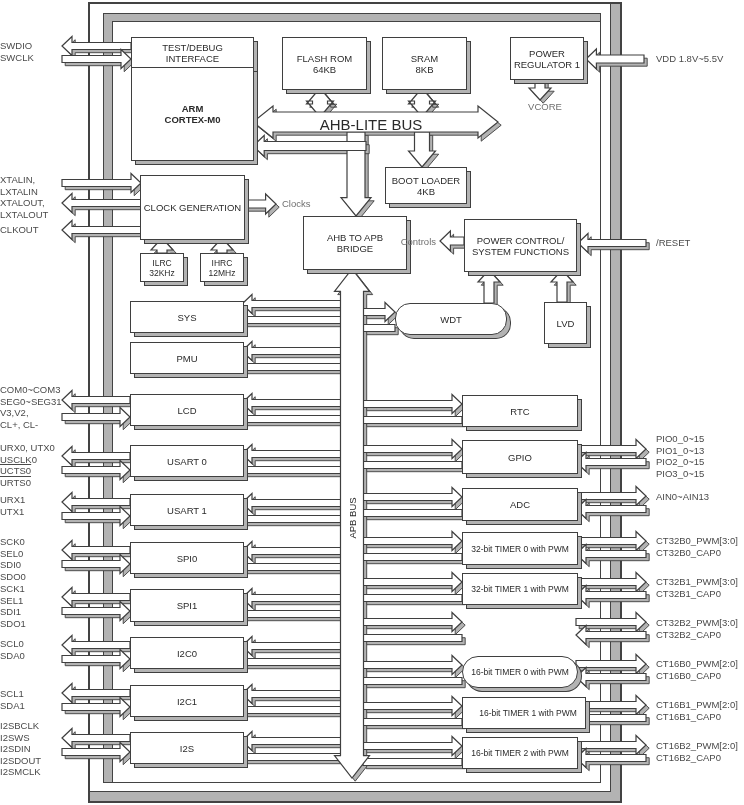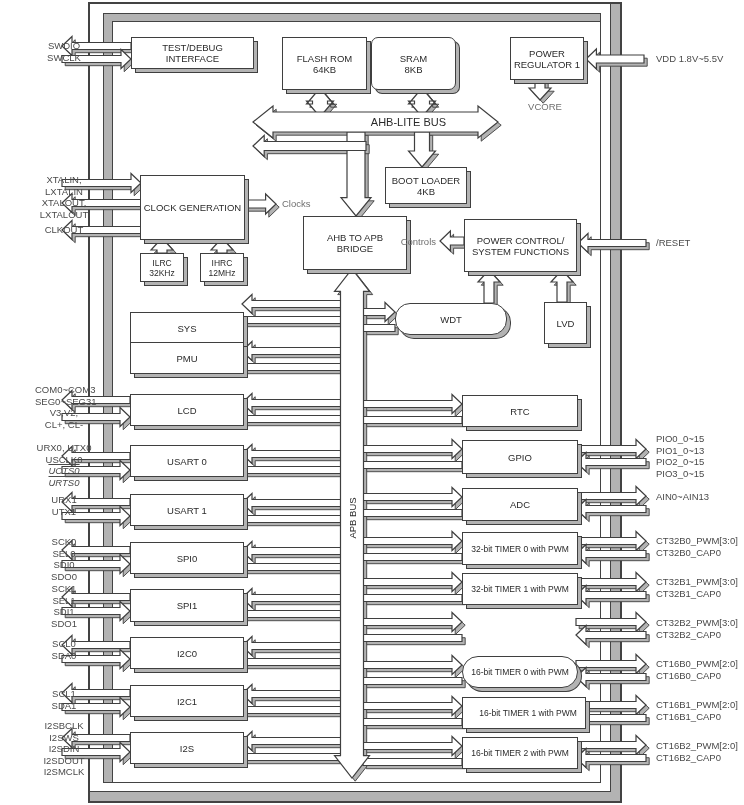--- a/index.html
+++ b/index.html
@@ -11,26 +11,26 @@
   #chip-inner{left:103px;top:13px;width:496px;height:768px;border:1.4px solid #434343;
       box-shadow:inset 8px 7px 0 0 #b3b3b3, inset 9px 8px 0 0 #434343;}
   #wires{position:absolute;left:0;top:0;z-index:1;}
   .box{position:absolute;background:#fff;border:1.4px solid #3f3f3f;
       box-shadow:4px 4px 0 -1px #b3b3b3, 4px 4px 0 0 #3f3f3f;
       display:flex;flex-direction:column;align-items:center;justify-content:center;
       font-size:9.5px;line-height:11px;color:#2a2a2a;text-align:center;z-index:3;}
   .box.sm{font-size:8.5px;line-height:10px;}
   .box.b{font-weight:bold;}
   .pin{position:absolute;font-size:9.5px;line-height:11.5px;color:#4a4a4a;z-index:4;white-space:nowrap;}
-  .pin.l{left:0;width:58px;text-align:center;padding-left:35px;}
+  .pin.l{left:0;width:58px;text-align:left;}
   .pin.r{left:656px;width:88px;text-align:left;}
-  .ov{text-decoration:overline;font-style:italic;}
+  .ov{text-decoration:overline;}
   .note{position:absolute;font-size:9.5px;color:#6f6f6f;z-index:4;white-space:nowrap;}
-  #ahb-label{position:absolute;left:296px;top:116px;width:150px;text-align:right;
-      font-size:11px;color:#2a2a2a;z-index:2;}
+  #ahb-label{position:absolute;left:296px;top:116px;width:150px;text-align:center;
+      font-size:15px;color:#2a2a2a;z-index:2;}
   #apb-label{position:absolute;left:330px;top:512px;width:46px;height:12px;text-align:center;
       font-size:9.5px;color:#2a2a2a;z-index:2;transform:rotate(-90deg);}
 </style>
 </head>
 <body>
 
 <div id="stage">
   <div id="chip-outer" class="frame"></div>
   <div id="chip-inner" class="frame"></div>
 
@@ -227,25 +227,29 @@
   <div id="apb-label">APB BUS</div>
 
   <div class="note" style="left:282px;top:198px;">Clocks</div>
   <div class="note" style="left:380px;top:236px;width:56px;text-align:right;">Controls</div>
   <div class="note" style="left:512px;top:101px;width:66px;text-align:center;">VCORE</div>
 
   <div class="box" style="left:131px;top:37px;width:121px;height:30px;justify-content:center;">
     <div>TEST/DEBUG</div>
     <div>INTERFACE</div>
   </div>
+  <div class="box b" style="left:131px;top:67px;width:121px;height:92px;">
+    <div>ARM</div>
+    <div>CORTEX-M0</div>
+  </div>
   <div class="box" style="left:282px;top:37px;width:83px;height:51px;">
     <div>FLASH ROM</div>
     <div>64KB</div>
   </div>
-  <div class="box" style="left:371px;top:37px;width:83px;height:51px;border-radius:7px;">
+  <div class="box" style="left:382px;top:37px;width:83px;height:51px;">
     <div>SRAM</div>
     <div>8KB</div>
   </div>
   <div class="box" style="left:510px;top:37px;width:72px;height:41px;">
     <div>POWER</div>
     <div>REGULATOR 1</div>
   </div>
   <div class="box" style="left:385px;top:167px;width:80px;height:35px;">
     <div>BOOT LOADER</div>
     <div>4KB</div>
@@ -269,21 +273,21 @@
     <div>POWER CONTROL/</div>
     <div>SYSTEM FUNCTIONS</div>
   </div>
   <div class="box" style="left:395px;top:303px;width:110px;height:30px;border-radius:15px;">
     <div>WDT</div>
   </div>
   <div class="box" style="left:544px;top:302px;width:41px;height:40px;">
     <div>LVD</div>
   </div>
 
-  <div class="box" style="left:130px;top:312px;width:112px;height:30px;">
+  <div class="box" style="left:130px;top:301px;width:112px;height:30px;">
       <div>SYS</div>
     </div>
   <div class="box" style="left:130px;top:342px;width:112px;height:30px;text-align:center;">
       <div>PMU</div>
     </div>
   <div class="box" style="left:130px;top:394px;width:112px;height:30px;">
       <div>LCD</div>
     </div>
   <div class="box" style="left:130px;top:445px;width:112px;height:30px;">
       <div>USART 0</div>

